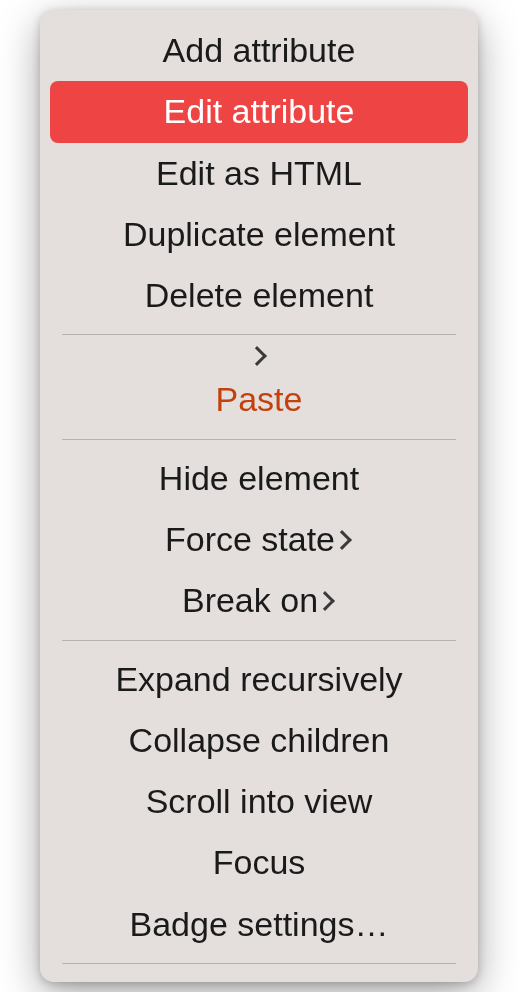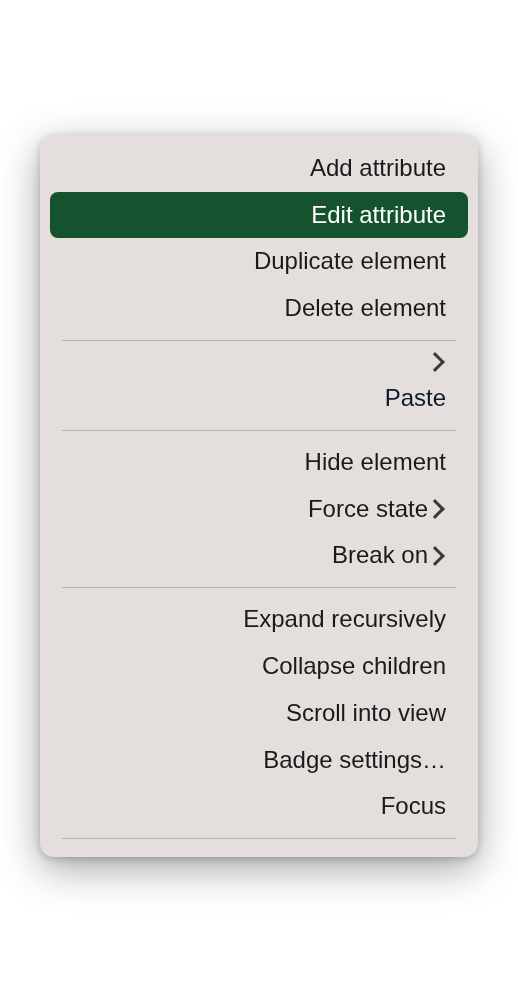--- a/index.html
+++ b/index.html
@@ -19,35 +19,35 @@
     .context-menu {
       background: #e4dedd;
       border-radius: 14px;
       width: 438px;
       padding: 10px 0;
       box-shadow: 0 12px 40px rgba(0,0,0,0.35), 0 2px 8px rgba(0,0,0,0.2);
     }
     .menu-item {
       display: flex;
       align-items: center;
-      justify-content: flex-end;
+      justify-content: center;
       padding: 6px 22px;
-      font-size: 24px;
+      font-size: 34px;
       color: #1a1a1a;
       cursor: default;
       margin: 0 10px;
       border-radius: 8px;
       line-height: 1.45;
     }
     .menu-item.highlighted {
-      background: #14532d;
+      background: #ef4444;
       color: #ffffff;
     }
     .menu-item.disabled {
-      color: #0f172a;
+      color: #c2410c;
     }
     .menu-separator {
       height: 1px;
       background: #b8b2b1;
       margin: 8px 22px;
     }
     .chevron {
       width: 14px;
       height: 14px;
       border-right: 3px solid #3a3a3a;
@@ -59,20 +59,23 @@
 </head>
 <body>
 
 <div class="context-menu">
 
   <div class="menu-item">
     <span>Add attribute</span>
   </div>
   <div class="menu-item highlighted">
     <span>Edit attribute</span>
+  </div>
+  <div class="menu-item">
+    <span>Edit as HTML</span>
   </div>
   <div class="menu-item">
     <span>Duplicate element</span>
   </div>
   <div class="menu-item">
     <span>Delete element</span>
   </div>
 
   <div class="menu-separator"></div>
 
@@ -102,21 +105,21 @@
   <div class="menu-item">
     <span>Expand recursively</span>
   </div>
   <div class="menu-item">
     <span>Collapse children</span>
   </div>
   <div class="menu-item">
     <span>Scroll into view</span>
   </div>
   <div class="menu-item">
-    <span>Badge settings…</span>
+    <span>Focus</span>
   </div>
   <div class="menu-item">
-    <span>Focus</span>
+    <span>Badge settings…</span>
   </div>
 
   <div class="menu-separator"></div>
 
 </div>
 
 </body></html>

